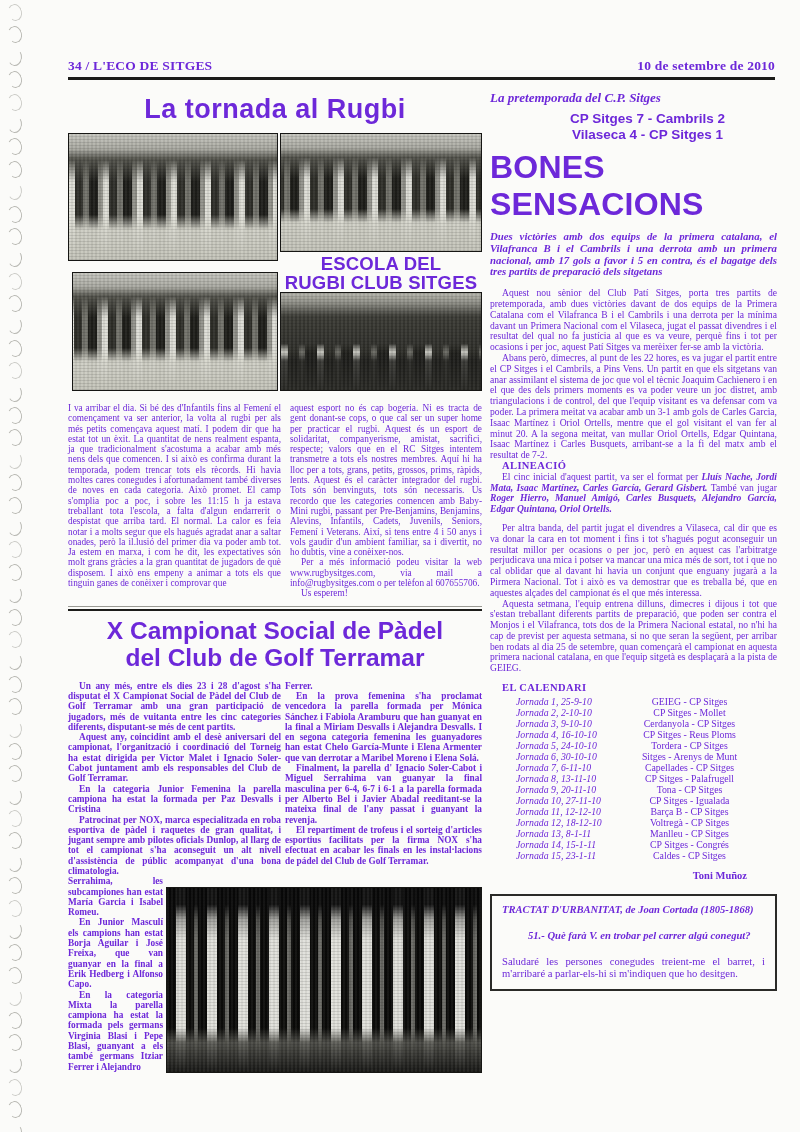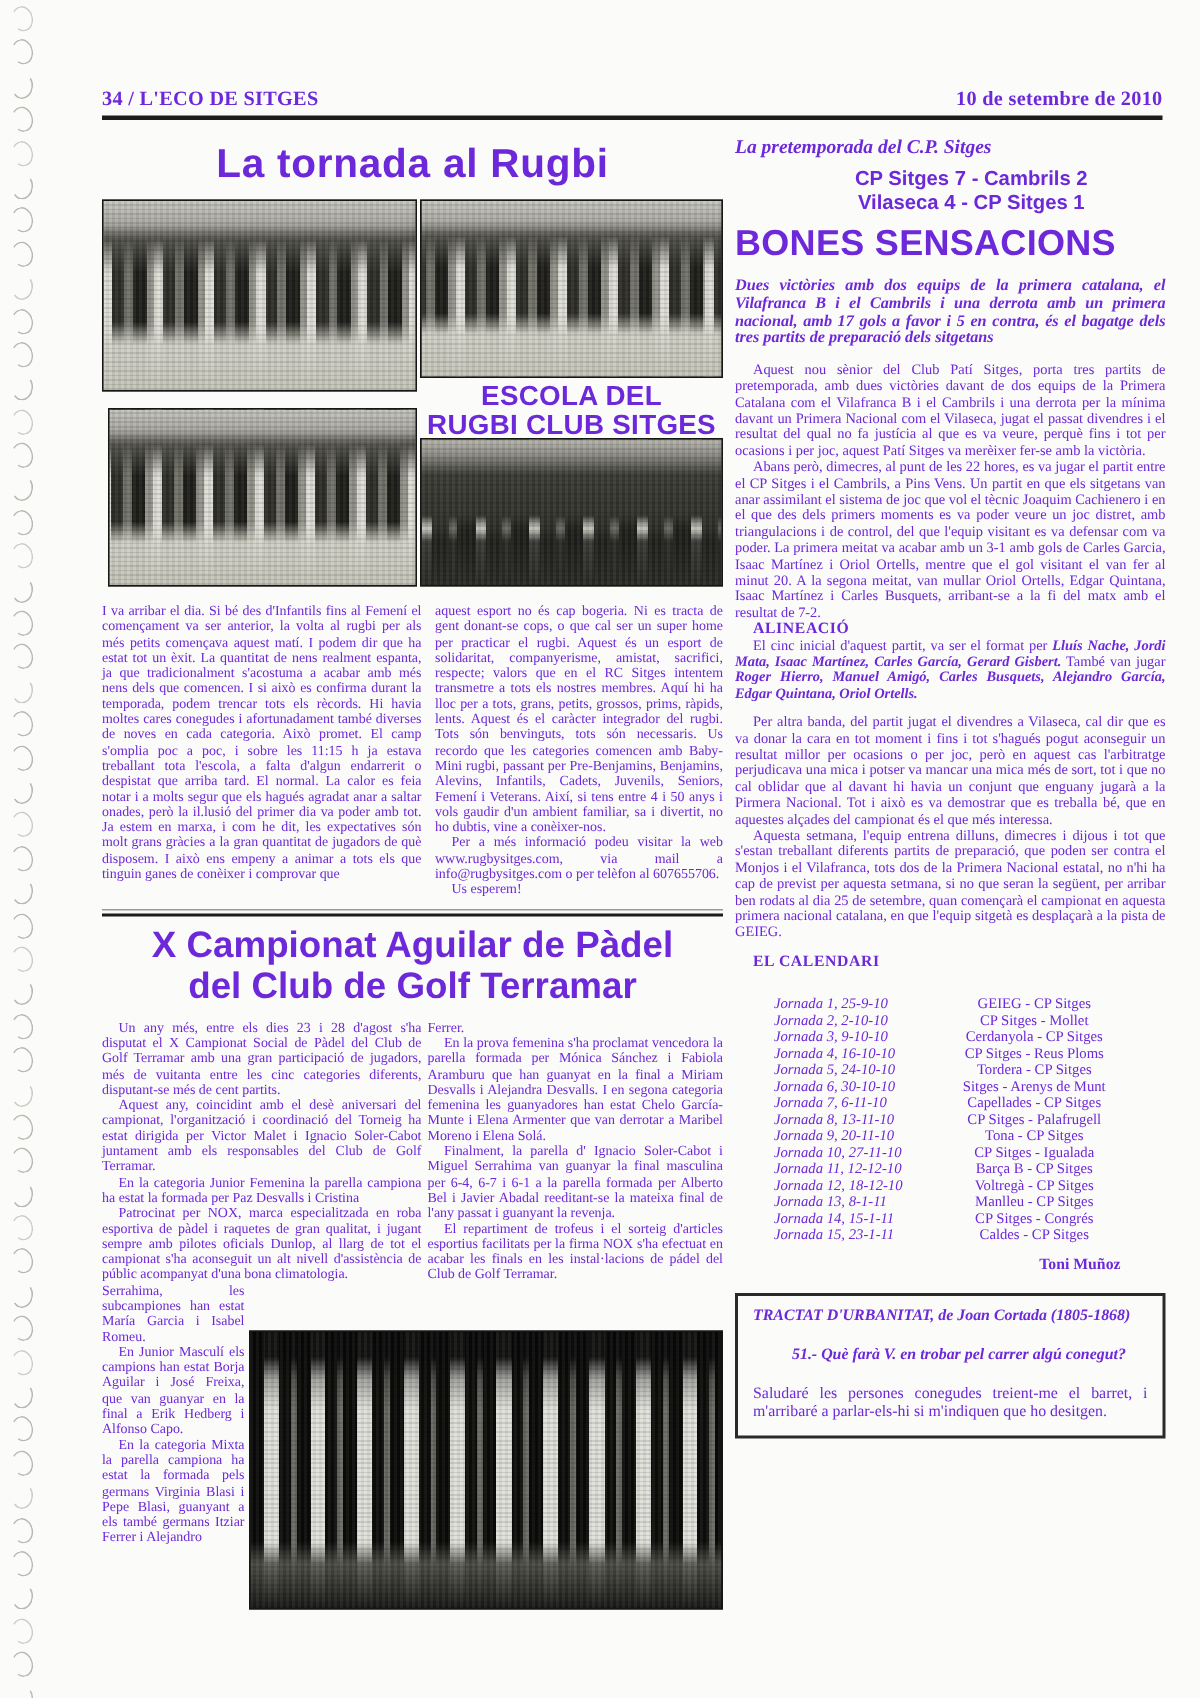--- a/index.html
+++ b/index.html
@@ -53,44 +53,44 @@
   
   .cols{display:flex; gap:9px;}
   .col{text-align:justify; font-size:9.3px; line-height:10.3px;}
   .col-l{width:213px;}
   .col-r{width:192px;}
   .col p{margin:0; text-indent:11px;}
   .col p.noindent{text-indent:0;}
   .rule-sep{margin:7px 0 4px; border-top:1px solid #9a9a94; border-bottom:2px solid #1c1c1a; height:2px;}
   .padel-title{font-family:"Liberation Sans", sans-serif; font-weight:700;
     font-size:24.5px; line-height:27px; text-align:center; margin:6px 0 10px;}
-  .padel-section{position:relative; width:414px; height:398px;}
+  .padel-section{position:relative; width:414px; height:398px;font-weight:bold;}
   .padel-col-l{position:absolute; left:0; top:0; width:213px;}
   .padel-col-r{position:absolute; left:217px; top:0; width:197px;}
   .narrow-wrap{width:95px;}
   .photo-padel{left:98px; top:206px; width:316px; height:186px;
     background-color:#141412;
     background-image:
       linear-gradient(180deg, rgba(8,8,8,.95) 0 9%, rgba(10,10,10,.3) 17%, rgba(0,0,0,0) 28%),
       linear-gradient(180deg, rgba(0,0,0,0) 0 76%, rgba(82,82,76,.9) 84%, #181816 100%),
       repeating-linear-gradient(90deg, rgba(10,10,8,.95) 0 9px, rgba(242,242,236,.92) 9px 19px, rgba(12,12,10,.9) 19px 27px, rgba(190,190,182,.5) 27px 31px);}
   
   .right-stack{position:absolute; left:490px; top:90px; width:287px;}
   .kicker{font-style:italic; font-weight:700; font-size:13px; margin:0 0 5px;}
   .scores{font-family:"Liberation Sans", sans-serif; font-weight:700;
     font-size:13.5px; line-height:15.5px; text-align:center; padding-left:28px;}
   .headline{font-family:"Liberation Sans", sans-serif; font-weight:700;
-    font-size:24px; letter-spacing:.2px; margin:7px 0 8px;}
+    font-size:32px; letter-spacing:.2px; margin:7px 0 8px;}
   .lead{font-style:italic; font-weight:700; font-size:10.8px; line-height:11.8px;
     text-align:justify; margin:0 0 10px;}
   .body-col{font-size:9.6px; line-height:10.8px; text-align:justify;}
   .body-col p{margin:0; text-indent:12px;}
   .subhead{font-weight:700; font-size:10.5px; letter-spacing:.4px; margin:7px 0 1px; text-indent:0;}
   .names{font-weight:700; font-style:italic;}
-  .calendar{margin-top:16px;}
+  .calendar{margin-top:2px;}
   .cal-row{display:flex; font-size:9.8px; line-height:11px;}
   .cal-jornada{font-style:italic; width:112px; padding-left:26px; box-sizing:border-box; white-space:nowrap;}
   .cal-match{flex:1; text-align:center; white-space:nowrap;}
   .signature{text-align:right; padding-right:30px; font-weight:600; font-size:10.5px; margin-top:10px;}
   .tractat-box{border:2px solid #2a2a28; margin-top:12px; padding:8px 10px 9px;
     font-size:10.6px; line-height:12.2px;}
   .tractat-title{font-style:italic; font-weight:700; text-align:justify; margin:0 0 10px;}
   .tractat-q{font-style:italic; font-weight:600; margin:14px; text-indent:12px; text-align:justify;}
   .tractat-a{margin:0; text-align:justify;}
 </style>
@@ -180,21 +180,21 @@
       <div class="col col-r">
         <p class="noindent">aquest esport no és cap bogeria. Ni es tracta de gent donant-se cops, o que cal ser un super home per practicar el rugbi. Aquest és un esport de solidaritat, companyerisme, amistat, sacrifici, respecte; valors que en el RC Sitges intentem transmetre a tots els nostres membres. Aquí hi ha lloc per a tots, grans, petits, grossos, prims, ràpids, lents. Aquest és el caràcter integrador del rugbi. Tots són benvinguts, tots són necessaris. Us recordo que les categories comencen amb Baby-Mini rugbi, passant per Pre-Benjamins, Benjamins, Alevins, Infantils, Cadets, Juvenils, Seniors, Femení i Veterans. Així, si tens entre 4 i 50 anys i vols gaudir d'un ambient familiar, sa i divertit, no ho dubtis, vine a conèixer-nos.</p>
         <p>Per a més informació podeu visitar la web www.rugbysitges.com, via mail a info@rugbysitges.com o per telèfon al 607655706.</p>
         <p>Us esperem!</p>
       </div>
     </div>
 
     <div class="rule-sep"></div>
 
     <div class="padel-title">
-      <div>X Campionat Aguilar de Pàdel</div>
+      <div>X Campionat Social de Pàdel</div>
       <div>del Club de Golf Terramar</div>
     </div>
 
     <div class="padel-section">
       <div class="col padel-col-l">
         <p>Un any més, entre els dies 23 i 28 d'agost s'ha disputat el X Campionat Social de Pàdel del Club de Golf Terramar amb una gran participació de jugadors, més de vuitanta entre les cinc categories diferents, disputant-se més de cent partits.</p>
         <p>Aquest any, coincidint amb el desè aniversari del campionat, l'organització i coordinació del Torneig ha estat dirigida per Victor Malet i Ignacio Soler-Cabot juntament amb els responsables del Club de Golf Terramar.</p>
         <p>En la categoria Junior Femenina la parella campiona ha estat la formada per Paz Desvalls i Cristina</p>
         <p>Patrocinat per NOX, marca especialitzada en roba esportiva de pàdel i raquetes de gran qualitat, i jugant sempre amb pilotes oficials Dunlop, al llarg de tot el campionat s'ha aconseguit un alt nivell d'assistència de públic acompanyat d'una bona climatologia.</p>
         <div class="narrow-wrap">

